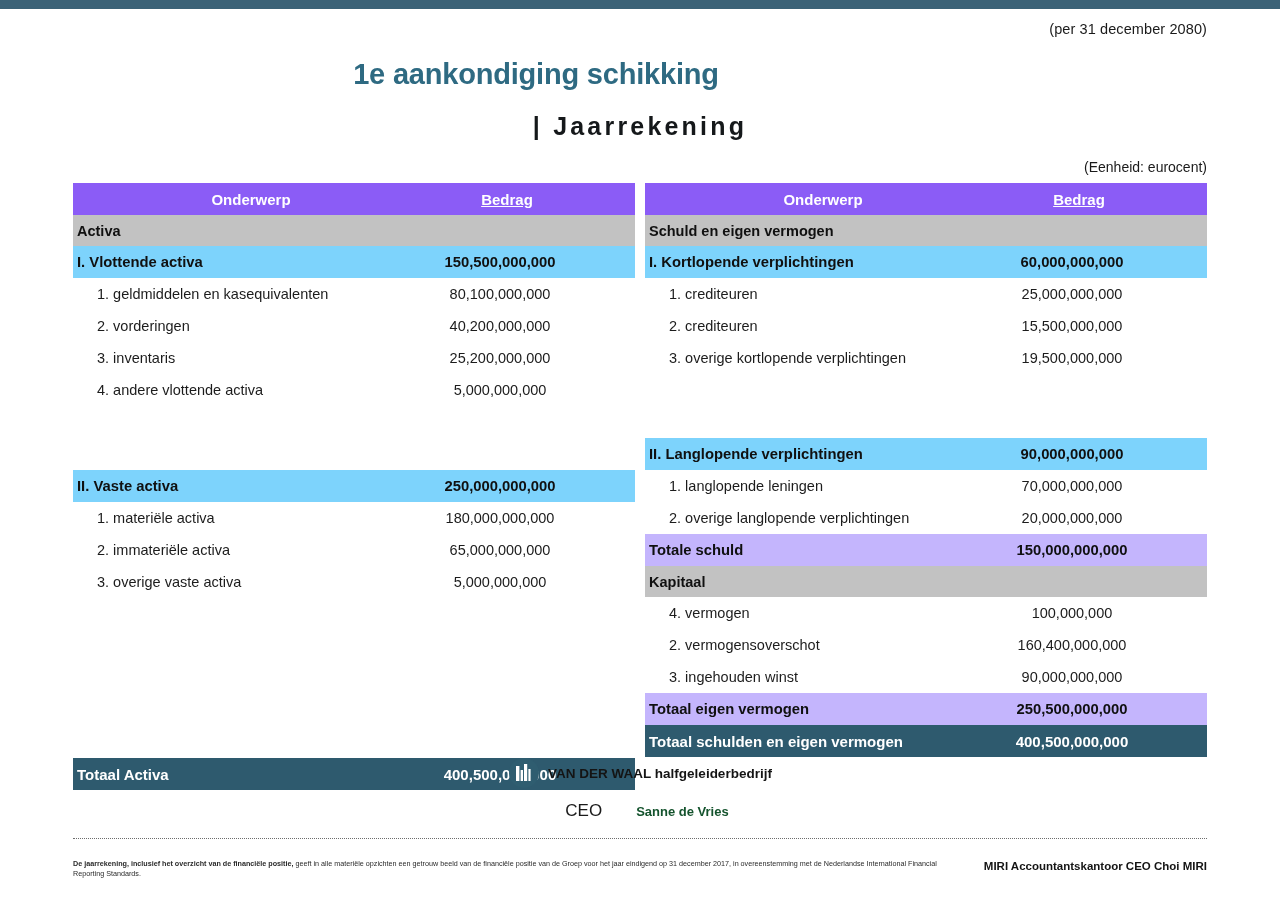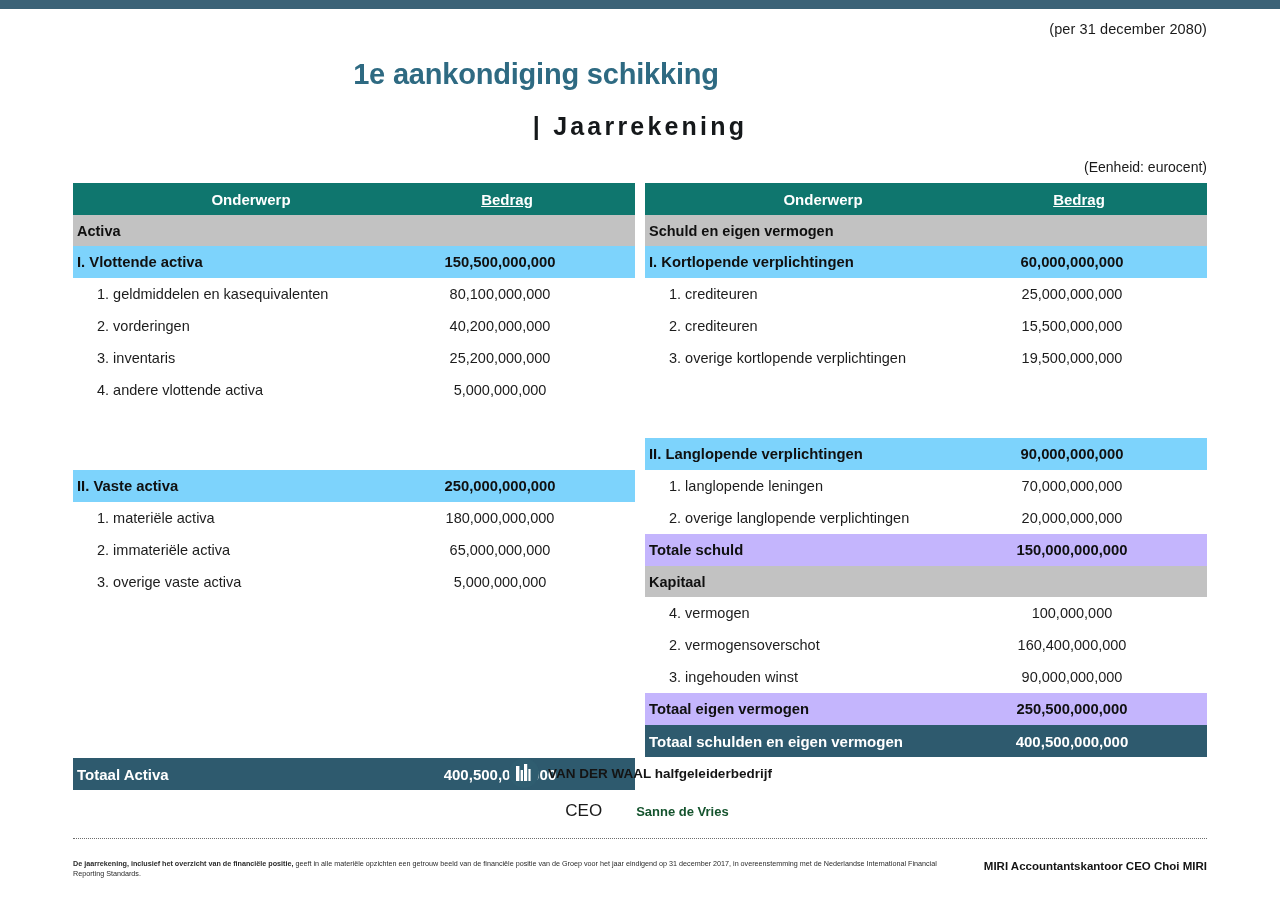--- a/index.html
+++ b/index.html
@@ -49,21 +49,21 @@
 
   .row {
     display: flex; align-items: center;
     height: 32px; width: 100%;
   }
   .c1 { flex: 0 0 356px; padding-left: 3px; }
   .c2 { flex: 1 1 auto; text-align: center; padding-right: 64px; }
 
   
   .row.head {
-    background: #0f766e; height: 32px;
+    background: #8b5cf6; height: 32px;
   }
   .row.head .c1, .row.head .c2 {
     color: #ffffff; font-size: 15px; font-weight: bold; text-align: center;
   }
   .row.head .c1 { padding-left: 0; }
   .row.head .c2 { padding-right: 50px; text-decoration: underline; }
 
   
   .row.band {
     background: #c2c2c2; height: 31px;

